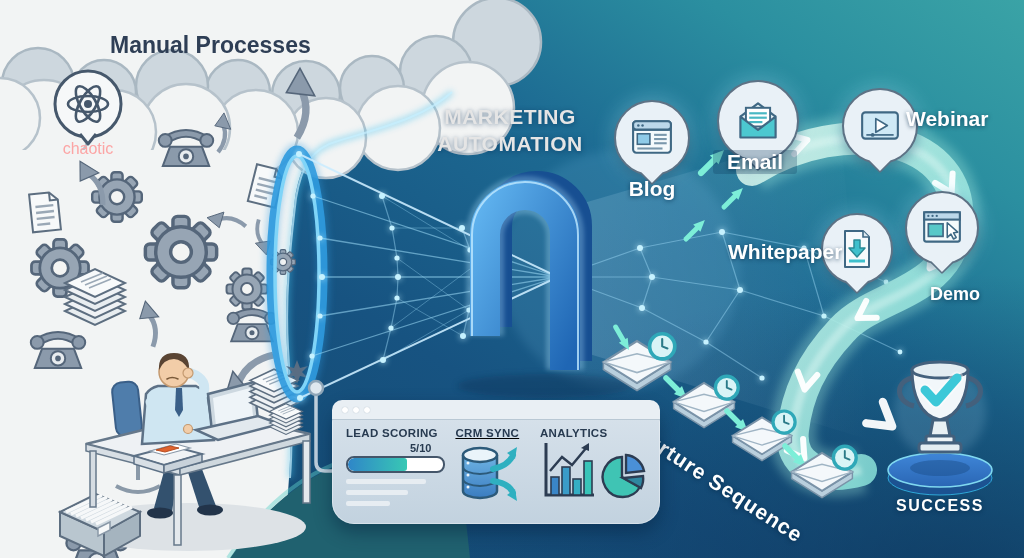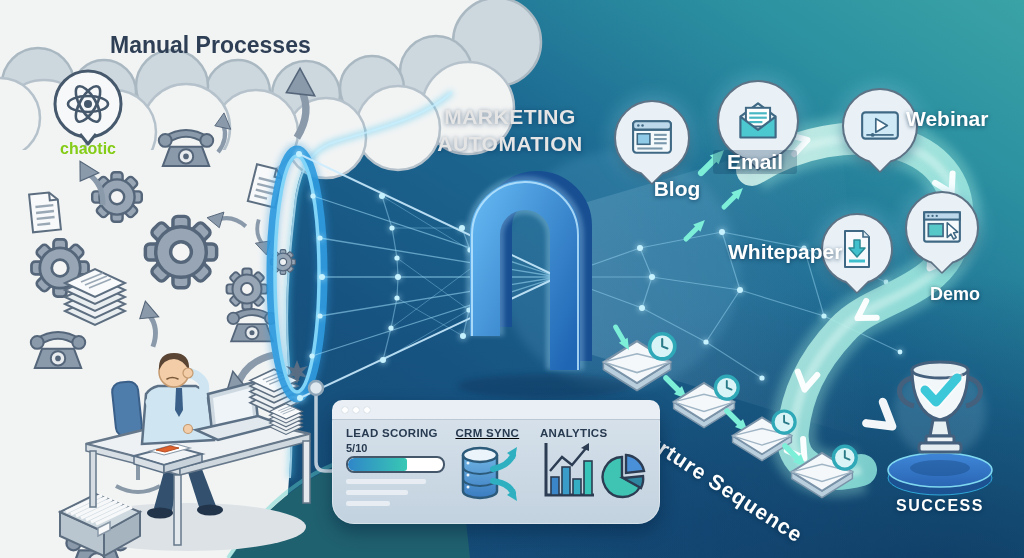--- a/index.html
+++ b/index.html
@@ -2,53 +2,53 @@
 <html><head>
 <meta charset="utf-8">
 <style>
   html,body{margin:0;padding:0;background:#222;}
   .stage{position:relative;width:1024px;height:558px;overflow:hidden;
          font-family:"Liberation Sans",sans-serif;background:#17507d;}
   .scene{position:absolute;inset:0;}
   .ov{position:absolute;}
   
   .manual-title{left:110px;top:32px;width:290px;text-align:left;font-size:23px;font-weight:800;color:#2e3e55;}
-  .chaotic-label{left:40px;top:140px;width:96px;text-align:center;font-size:16px;font-weight:700;color:#84cc16;}
+  .chaotic-label{left:40px;top:140px;width:96px;text-align:center;font-size:16px;font-weight:400;color:#fca5a5;}
   .center-title{left:398px;top:103px;width:224px;text-align:center;color:#e5e5e5;font-weight:800;
                 font-size:21px;line-height:1.3;letter-spacing:.5px;text-shadow:0 1px 5px rgba(0,40,80,.55);}
   .auto-title{left:645px;top:34px;width:260px;text-align:center;font-size:23px;font-weight:800;color:#fff;
               text-shadow:0 1px 5px rgba(0,40,80,.5);}
   
   .bubble{position:absolute;border-radius:50%;background:#e9f1f7;border:2px solid #5d7285;
           box-shadow:0 5px 12px rgba(8,40,70,.35),0 0 20px rgba(160,238,255,.45);
           display:flex;align-items:center;justify-content:center;}
   .bubble::after{content:"";position:absolute;left:50%;bottom:-8px;width:15px;height:15px;background:#e9f1f7;
           border-right:2px solid #5d7285;border-bottom:2px solid #5d7285;border-radius:2px;
           transform:translateX(-50%) rotate(45deg);}
   .ch-label{position:absolute;color:#fff;font-weight:700;font-size:21px;
             text-shadow:0 1px 4px rgba(4,40,70,.65);}
-  .lbl-blog{left:637px;top:177px;width:80px;text-align:center;}
+  .lbl-blog{left:612px;top:177px;width:80px;text-align:center;}
   .lbl-email{left:713px;top:150px;width:84px;text-align:center;background:rgba(16,58,92,.28);border-radius:3px;}
   .lbl-webinar{left:906px;top:107px;width:100px;}
   .lbl-whitepaper{left:728px;top:240px;width:88px;text-align:right;}
   .lbl-demo{left:915px;top:284px;width:80px;text-align:center;font-size:18px;}
   .nurture-label{left:642px;top:420px;width:214px;color:#fff;font-weight:700;font-size:21px;letter-spacing:1px;
                  transform:rotate(33deg);transform-origin:left top;text-shadow:0 1px 4px rgba(4,40,70,.7);}
   .success-label{left:890px;top:497px;width:100px;text-align:center;color:#fff;font-weight:800;font-size:16px;
                  letter-spacing:1.5px;text-shadow:0 1px 4px rgba(4,40,70,.7);}
   
   .panel{position:absolute;left:332px;top:400px;width:328px;height:124px;border-radius:22px;
          background:linear-gradient(#d9e3ec,#c2d2df);box-shadow:0 8px 18px rgba(5,30,60,.45),0 0 0 1px rgba(255,255,255,.35) inset;}
   .panel-bar{height:19px;border-radius:10px 10px 0 0;background:#e9eff4;display:flex;align-items:center;
              padding-left:10px;gap:5px;border-bottom:1px solid #b9c8d4;}
   .panel-bar .dot{width:6px;height:6px;border-radius:50%;background:#fff;box-shadow:0 0 1px #9fb0be;}
   .panel-body{display:flex;padding:7px 12px 0 14px;gap:10px;}
   .col-title{font-size:11.5px;font-weight:800;color:#273a50;letter-spacing:.3px;white-space:nowrap;}
   .col-ls{width:112px;}
-  .ls-score{font-size:11px;font-weight:800;color:#273a50;text-align:left;padding-right:14px;margin-top:3px;}
+  .ls-score{font-size:11px;font-weight:800;color:#273a50;text-align:right;padding-right:14px;margin-top:3px;}
   .ls-bar{margin-top:2px;height:13px;border:2px solid #44566a;border-radius:8px;background:#fff;overflow:hidden;}
   .ls-fill{width:62%;height:100%;border-radius:6px 3px 3px 6px;background:linear-gradient(90deg,#2f86c8,#38c8b4);}
   .ls-line{height:5px;border-radius:2px;background:#e7edf2;margin-top:6px;}
   .l1{width:80px;}.l2{width:62px;}.l3{width:44px;}
   .col-crm{width:84px;text-decoration:underline;}
   .col-an{width:112px;}
   .an-icons{display:flex;align-items:flex-end;gap:4px;margin-top:2px;}
 </style>
 </head>
 <body>

